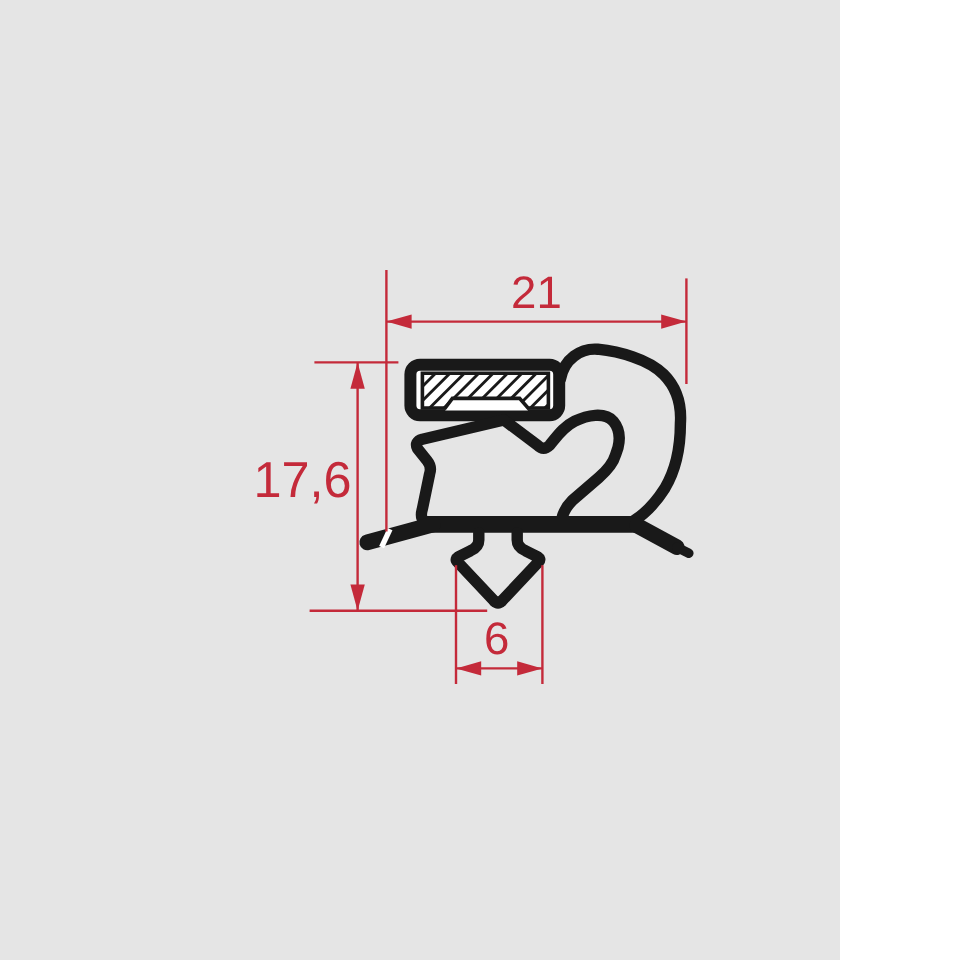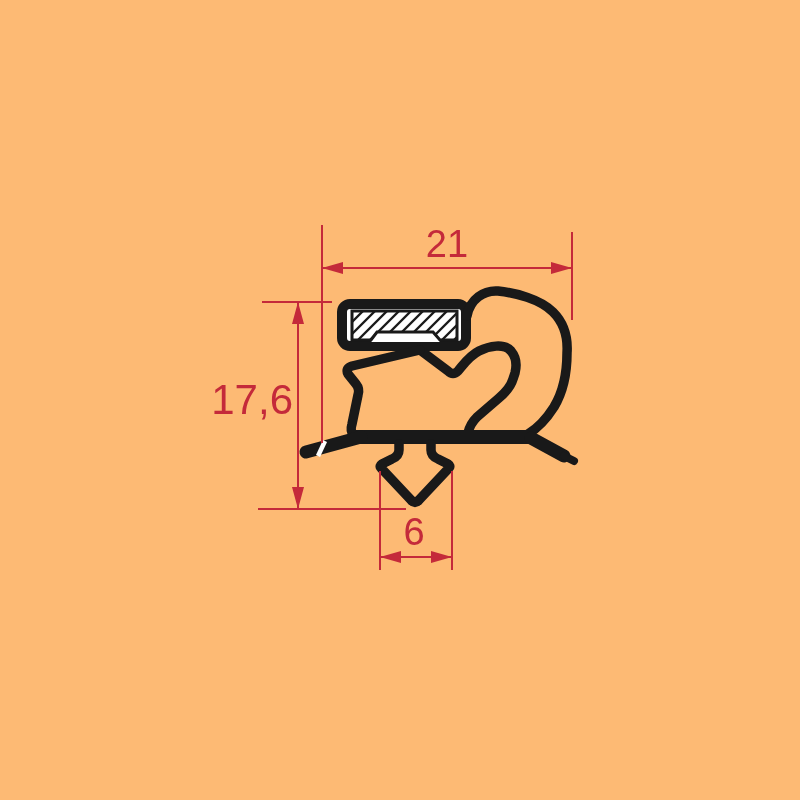--- a/index.html
+++ b/index.html
@@ -6,23 +6,23 @@
     margin: 0;
     padding: 0;
     background: #ffffff;
     width: 800px;
     height: 800px;
     overflow: hidden;
     font-family: "Liberation Sans", sans-serif;
   }
   .stage {
     position: relative;
-    width: 800px;
+    width: 700px;
     height: 800px;
-    background: #fdba74;
+    background: #e5e5e5;
   }
   svg { display: block; }
   .k {
     fill: none;
     stroke: #191919;
     stroke-width: 9.5;
     stroke-linecap: round;
     stroke-linejoin: round;
   }
   .k-thick {

